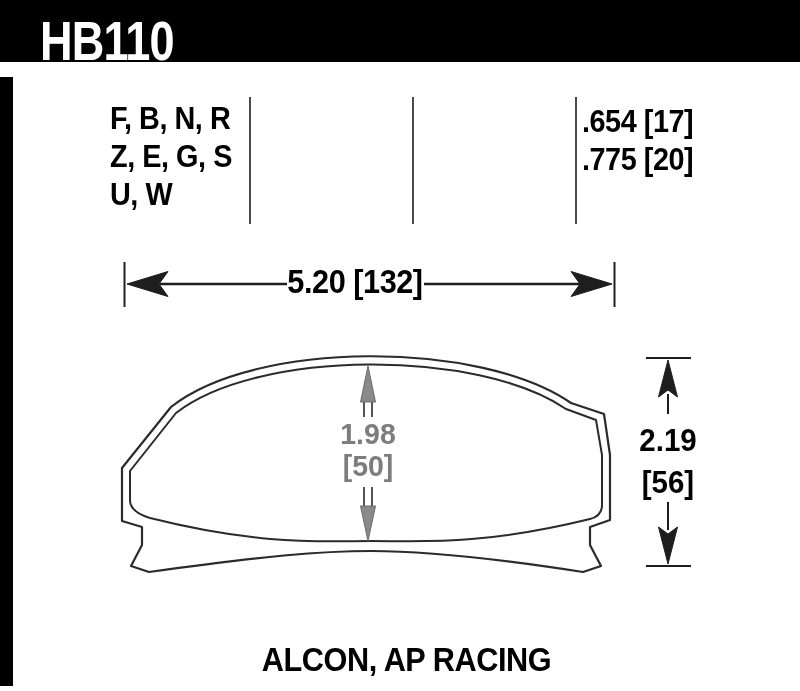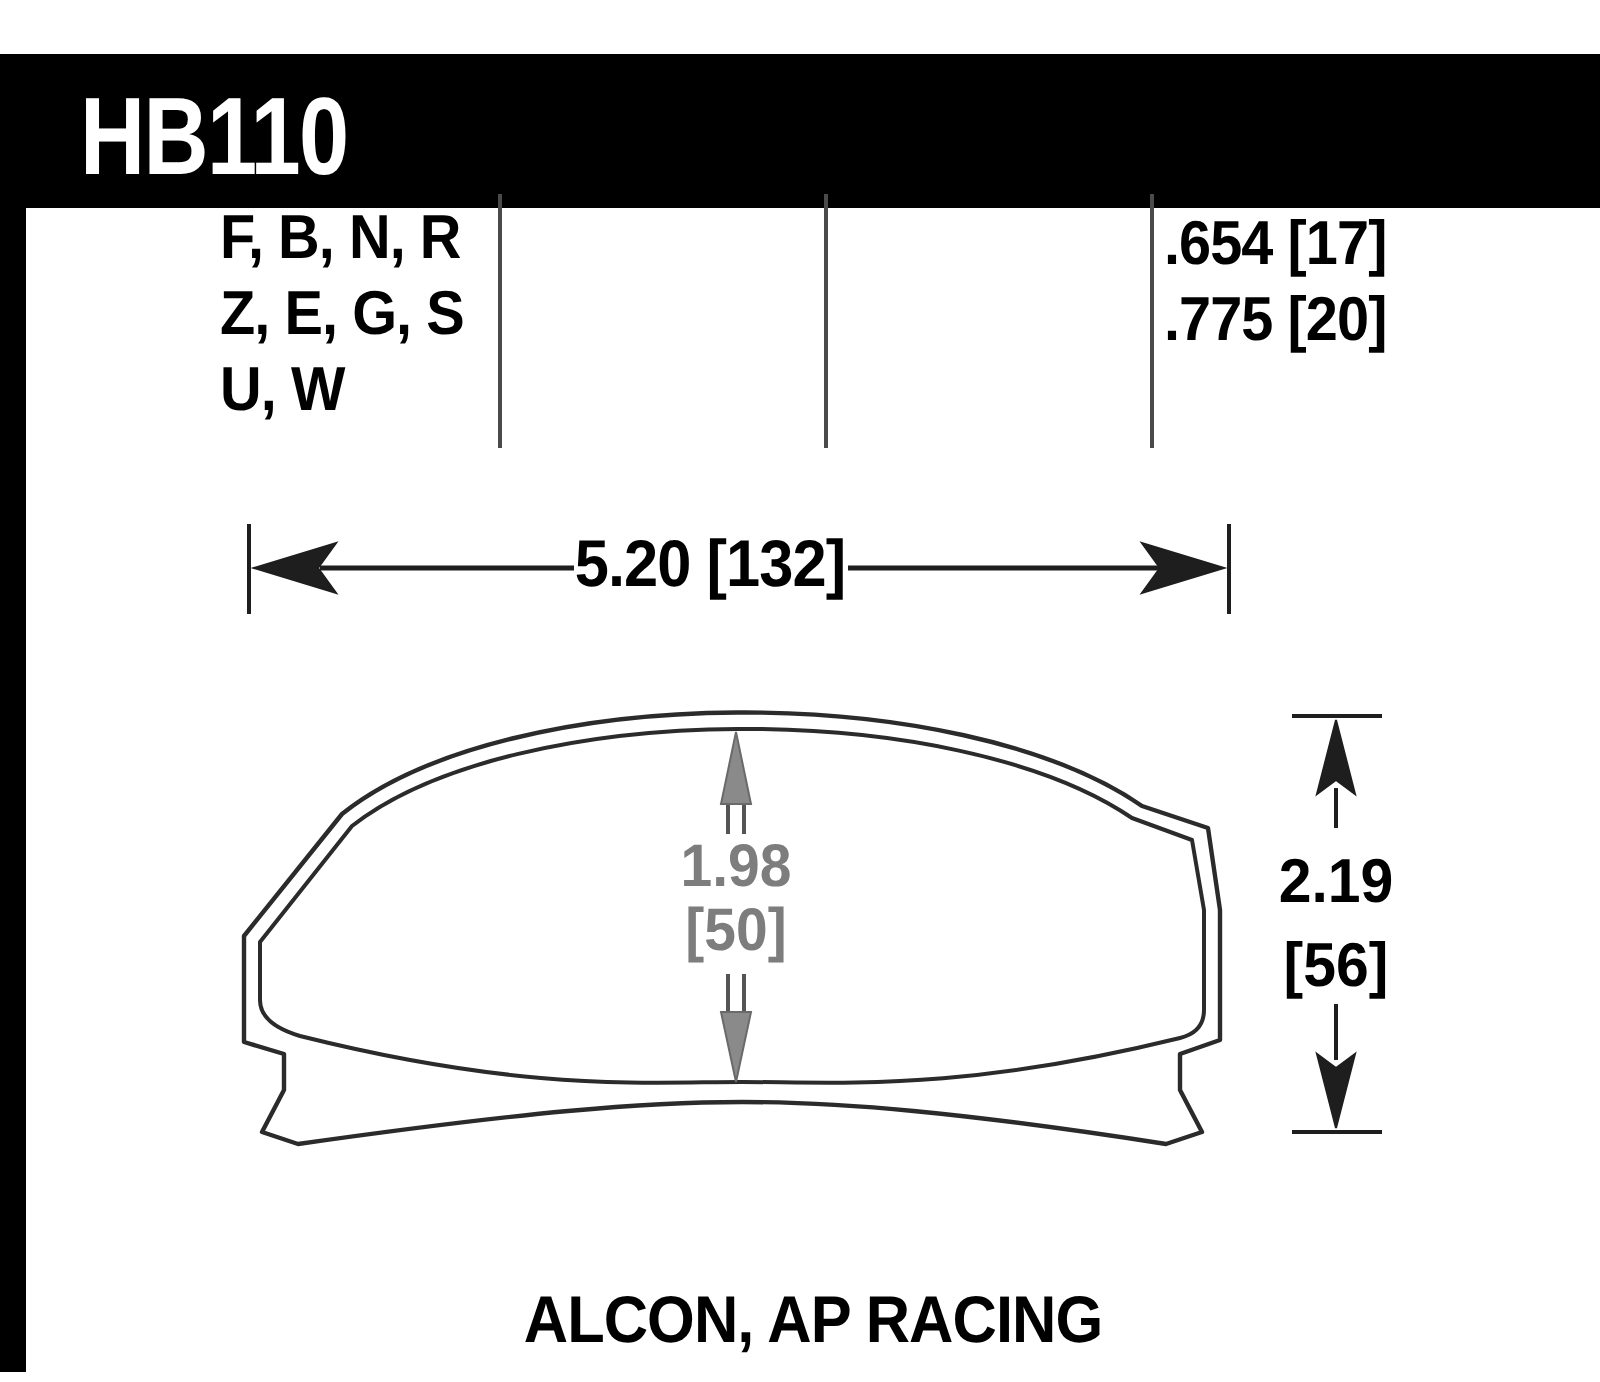--- a/index.html
+++ b/index.html
@@ -9,23 +9,22 @@
     --outline:#2b2b2b;
     --paper:#ffffff;
   }
   *{margin:0;padding:0;box-sizing:border-box;}
   body{background:#e8e8e8;font-family:"Liberation Sans",sans-serif;}
   .page{
     position:relative;width:800px;height:691px;background:var(--paper);
     overflow:hidden;margin:0 auto;
   }
   .header{
-    position:absolute;left:0;top:0;width:800px;height:77px;
+    position:absolute;left:0;top:0;width:800px;height:62px;
     background:var(--header-bg);
-    margin-top:27px;
   }
   .part-number{
     position:absolute;left:40px;top:9px;
     font-size:55px;font-weight:bold;color:#ffffff;
     letter-spacing:-1px;
     transform:scaleX(0.82);transform-origin:left top;
     white-space:nowrap;
   }
   .left-bar{
     position:absolute;left:0;top:77px;width:13px;height:609px;

